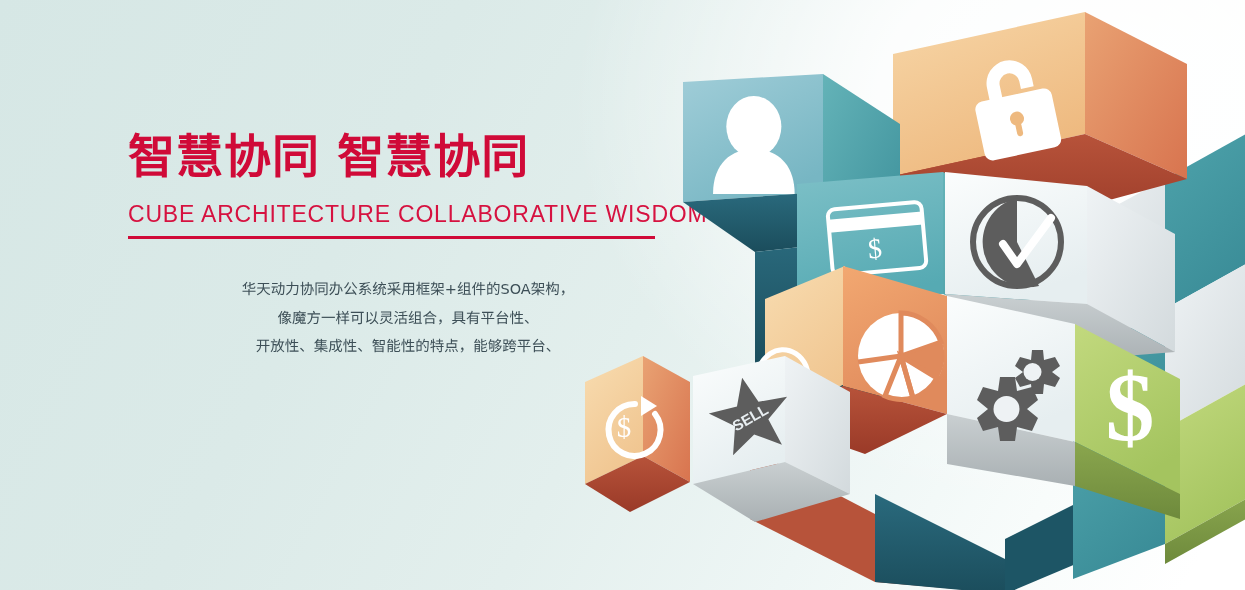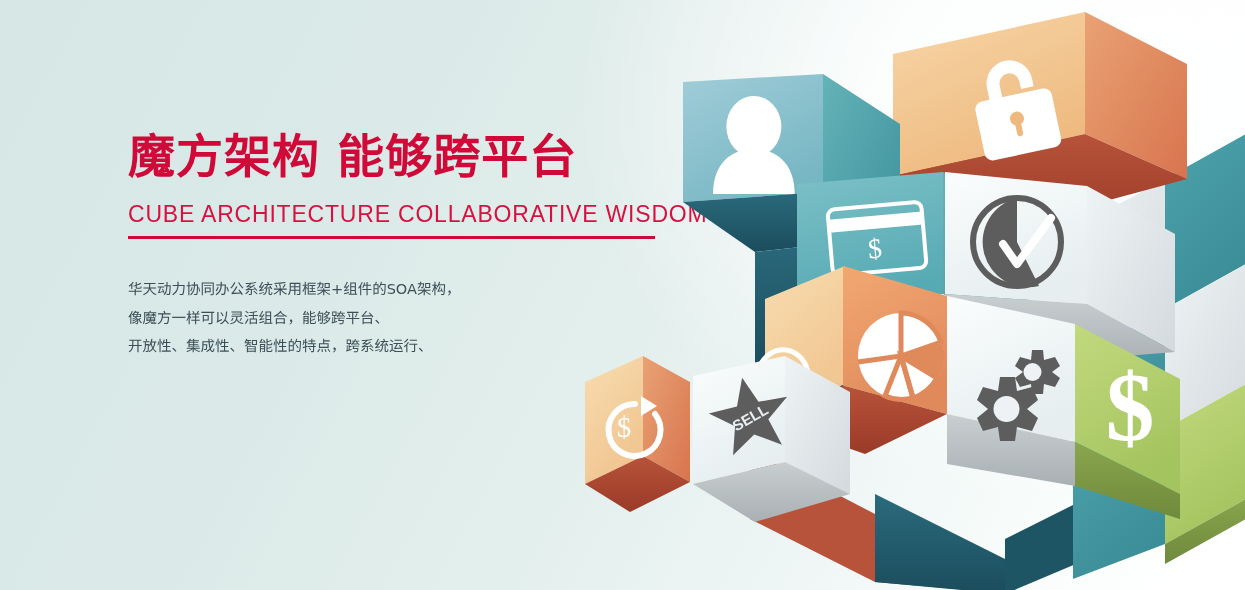--- a/index.html
+++ b/index.html
@@ -25,42 +25,42 @@
   }
   .subtitle{
     font-size:23px;letter-spacing:0.8px;color:#d61240;margin:0;
     white-space:nowrap;font-weight:400;
   }
   .rule{
     width:527px;height:3px;background:#d00a38;margin:8px 0 0 0;border:0;
   }
   .body-copy{
     margin:36px 0 0 0;color:#3d4f57;font-size:14.5px;line-height:1.95;
-    font-family:"DejaVu Sans","Liberation Sans",sans-serif;font-weight:500;
+    font-family:"DejaVu Sans","Liberation Sans",sans-serif;font-weight:500;text-align:center;
   }
   .body-copy div{white-space:nowrap;}
 
   
   .art{position:absolute;left:575px;top:-6px;width:680px;height:600px;}
   .art svg{display:block;width:680px;height:600px;}
   .ico{fill:#ffffff;}
 </style>
 </head>
 <body>
 
 <div class="banner">
 
   <div class="textblock">
-    <h1 class="title">魔方架构 能够跨平台</h1>
+    <h1 class="title">智慧协同 智慧协同</h1>
     <p class="subtitle">CUBE ARCHITECTURE COLLABORATIVE WISDOM</p>
     <hr class="rule">
     <div class="body-copy">
       <div>华天动力协同办公系统采用框架+组件的SOA架构，</div>
-      <div>像魔方一样可以灵活组合，能够跨平台、</div>
-      <div>开放性、集成性、智能性的特点，跨系统运行、</div>
+      <div>像魔方一样可以灵活组合，具有平台性、</div>
+      <div>开放性、集成性、智能性的特点，能够跨平台、</div>
     </div>
   </div>
 
   <div class="art">
   <svg viewBox="0 0 680 600" xmlns="http://www.w3.org/2000/svg">
     <defs>
       <linearGradient id="gTealLight" x1="0" y1="0" x2="0.6" y2="1">
         <stop offset="0" stop-color="#a0cdd8"></stop>
             <stop offset="1" stop-color="#77b6c3"></stop>
       </linearGradient>

